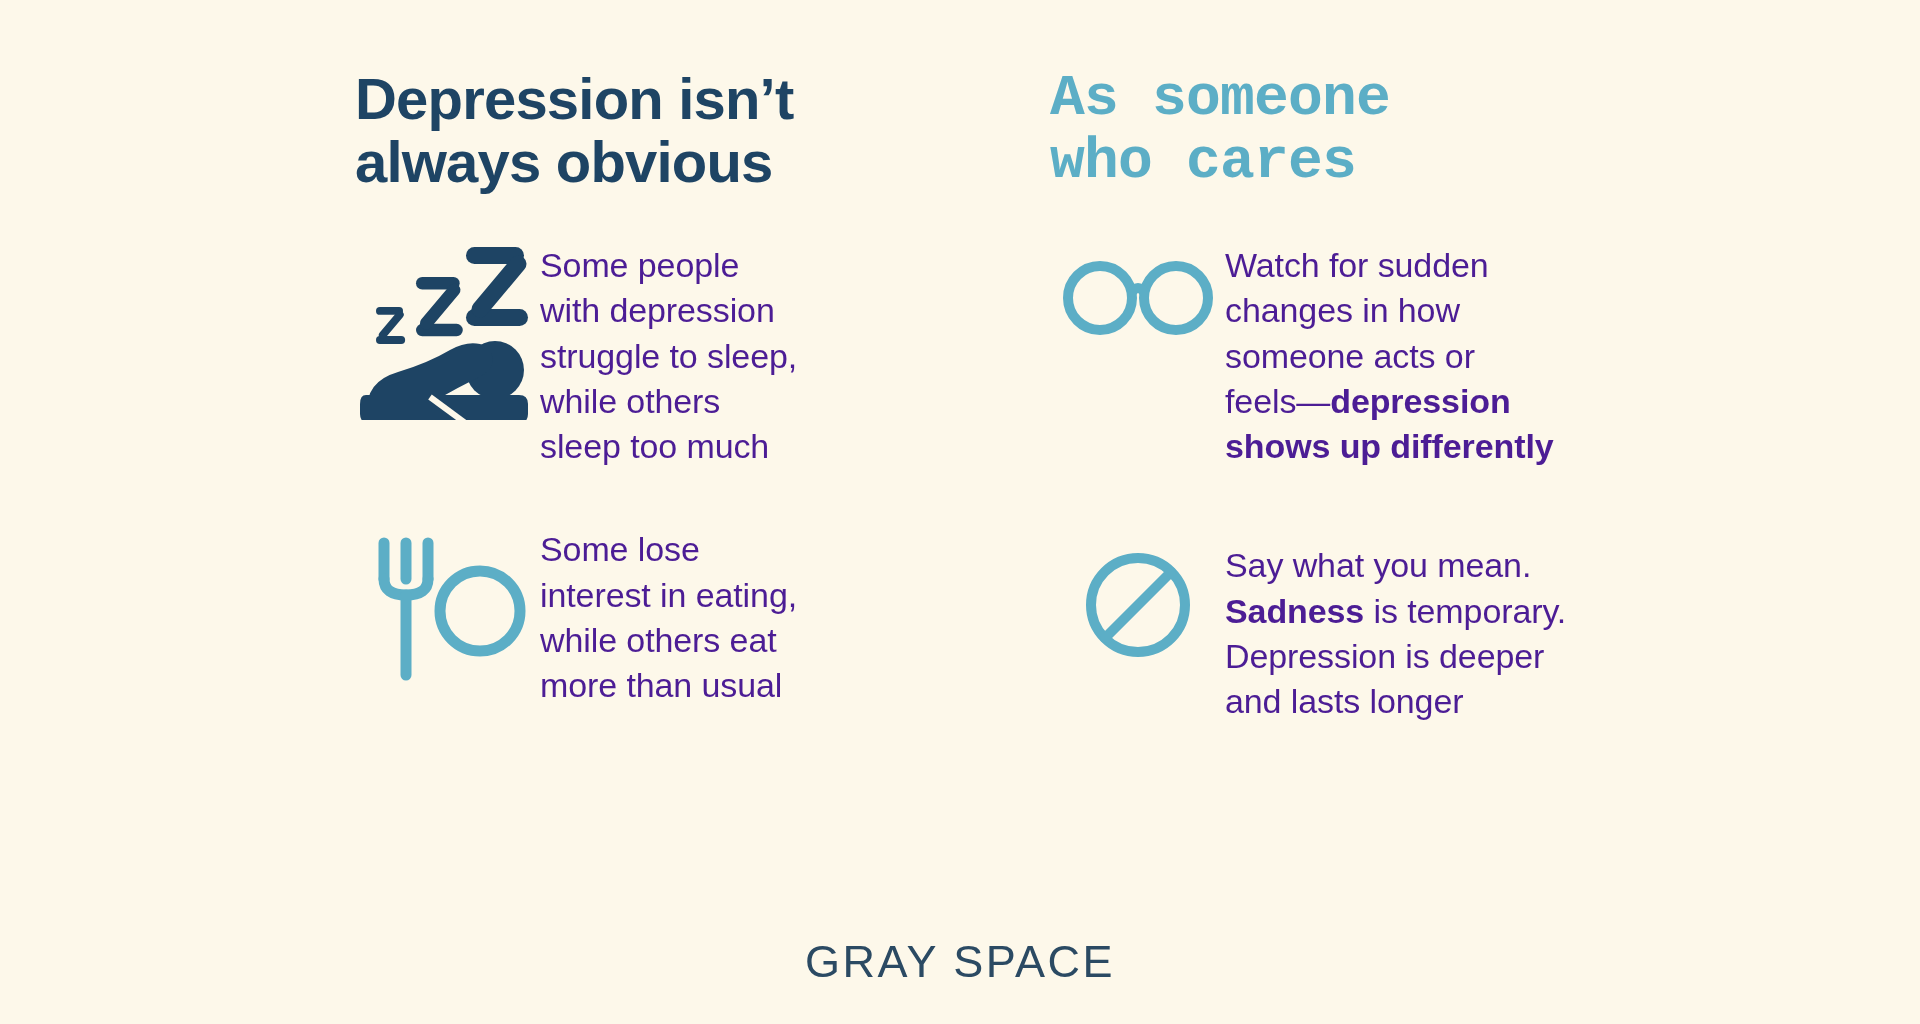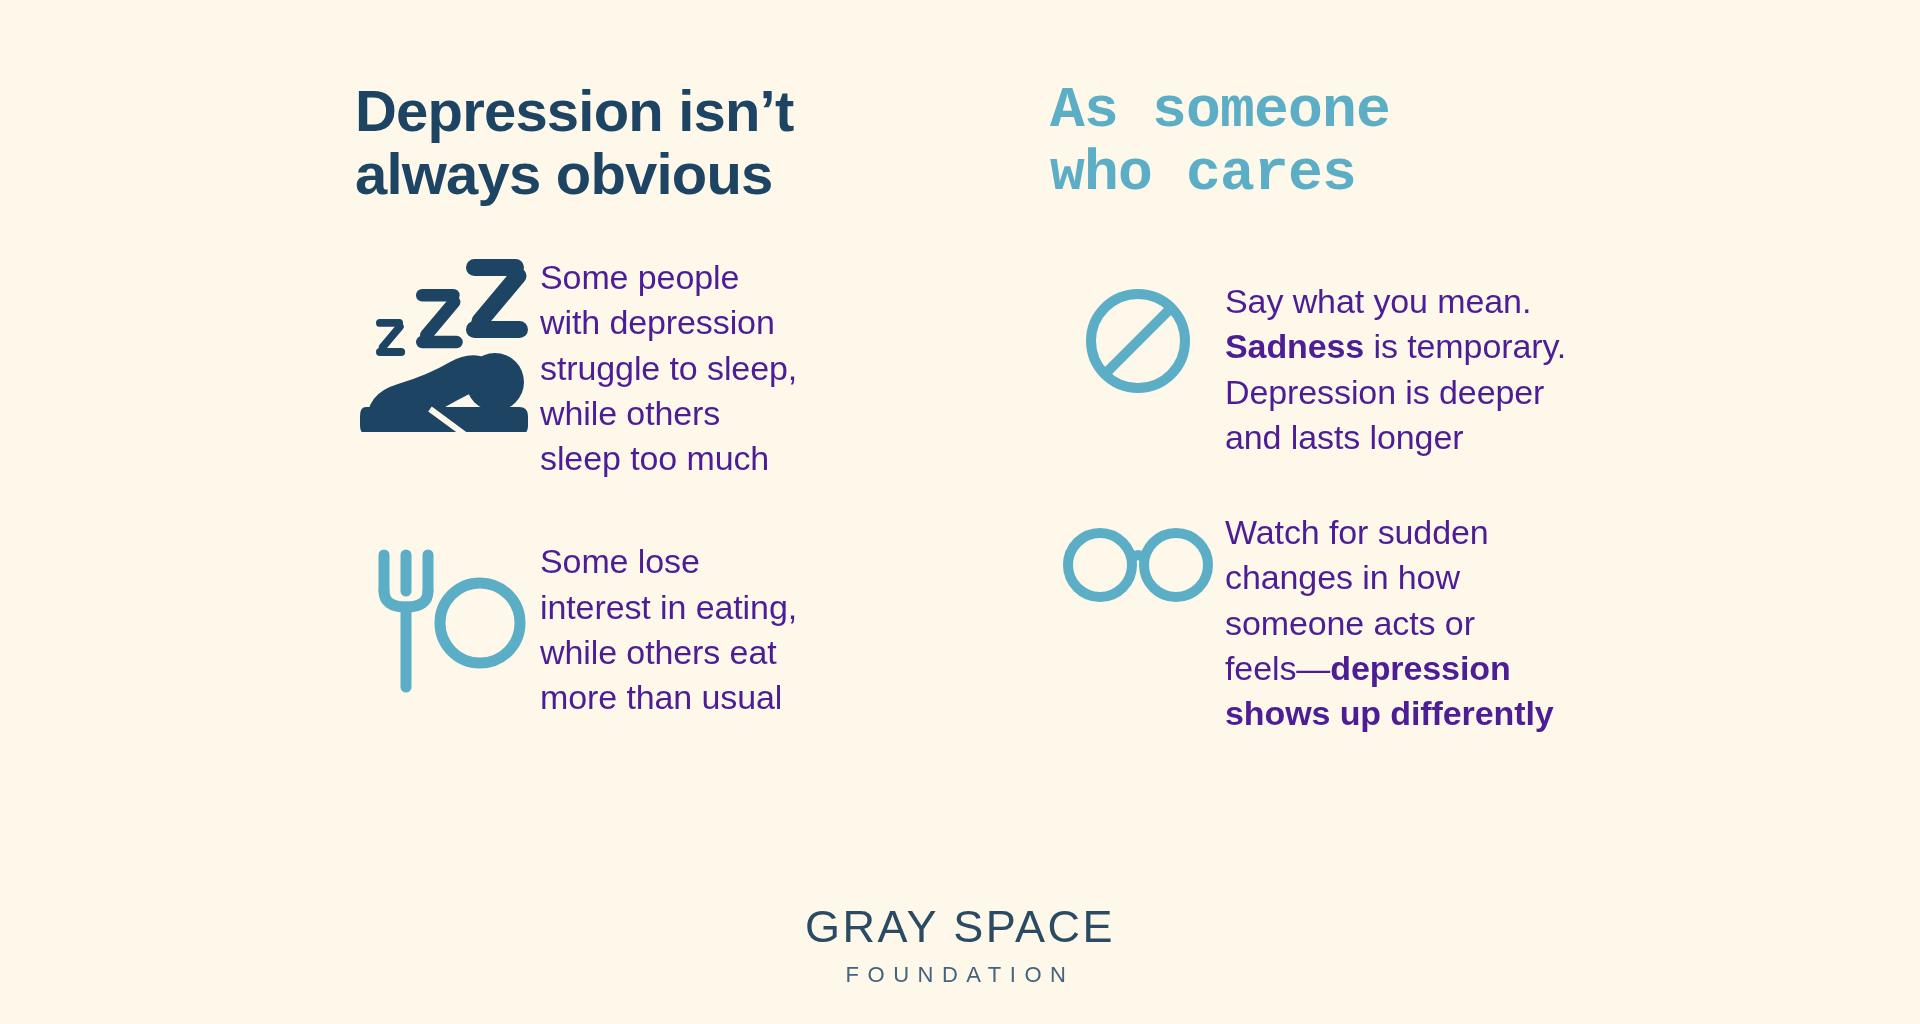--- a/index.html
+++ b/index.html
@@ -11,21 +11,21 @@
   }
   #root {
     position:relative;
     width:1920px; height:1024px;
     background:#FDF8EA;
   }
 
   
   .columns {
     position:absolute;
-    top:80px; left:0;
+    top:68px; left:0;
     width:1920px;
     display:flex;
   }
   .col {
     display:flex;
     flex-direction:column;
   }
   .col-left  { width:960px; padding-left:355px; }
   .col-right { width:960px; padding-left:90px; }
 
@@ -173,53 +173,52 @@
 more than usual</div>
       </div>
 
     </div>
 
     <div class="col col-right">
 
       <div class="heading heading-light">As someone
 who cares</div>
 
-      <div class="item item-say">
-        <div class="item-icon">
-          <svg width="120" height="120" viewBox="0 0 120 120" aria-hidden="true">
-            <g fill="none" stroke="#5CAEC6" stroke-width="10" stroke-linecap="round">
-              <circle cx="60" cy="60" r="47"></circle>
-              <path d="M27 93 L93 27"></path>
-            </g>
-          </svg>
-        </div>
-        <div class="item-text">Say what you mean.
-<b>Sadness</b> is temporary.
-Depression is deeper
-and lasts longer</div>
-      </div>
-
       <div class="item item-watch">
         <div class="item-icon">
           <svg width="150" height="110" viewBox="0 0 150 110" aria-hidden="true">
             <g fill="none" stroke="#5CAEC6" stroke-width="10" stroke-linecap="round">
               <circle cx="37" cy="53" r="32"></circle>
               <circle cx="113" cy="53" r="32"></circle>
               <path d="M69 47 q6 -8 12 0"></path>
             </g>
           </svg>
         </div>
         <div class="item-text">Watch for sudden
 changes in how
 someone acts or
 feels—<b>depression
 shows up differently</b></div>
       </div>
 
+      <div class="item item-say">
+        <div class="item-icon">
+          <svg width="120" height="120" viewBox="0 0 120 120" aria-hidden="true">
+            <g fill="none" stroke="#5CAEC6" stroke-width="10" stroke-linecap="round">
+              <circle cx="60" cy="60" r="47"></circle>
+              <path d="M27 93 L93 27"></path>
+            </g>
+          </svg>
+        </div>
+        <div class="item-text">Say what you mean.
+<b>Sadness</b> is temporary.
+Depression is deeper
+and lasts longer</div>
+      </div>
+
     </div>
   </div>
 
   <div class="footer">
     <div class="logo-main">GRAY SPACE</div>
-    <div class="logo-sub">FOUNDATION</div>
   </div>
 
 </div>
 
 </body></html>

